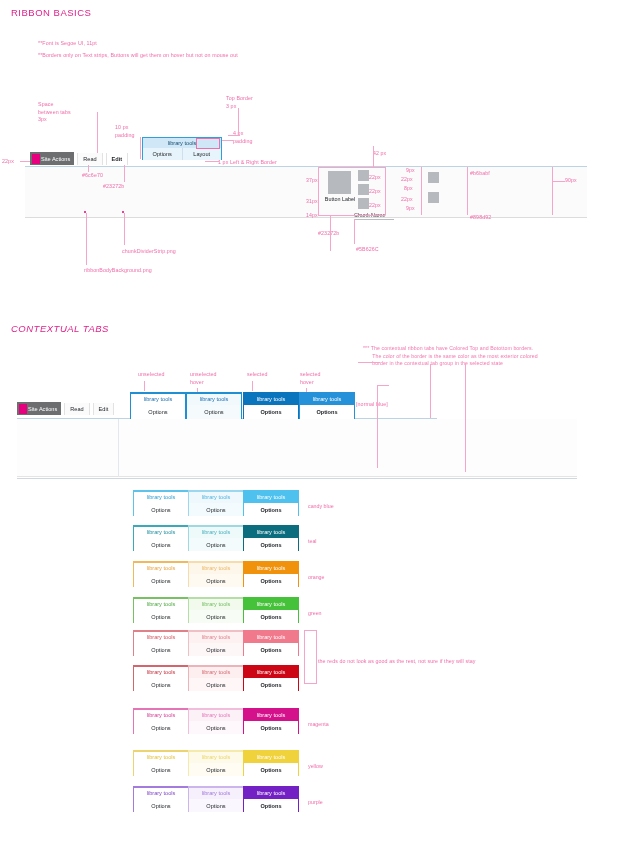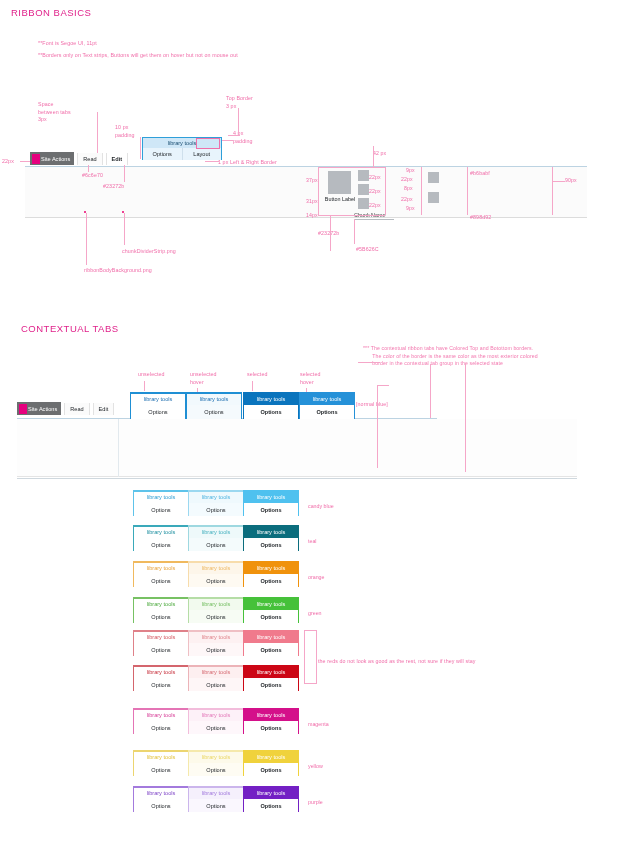--- a/index.html
+++ b/index.html
@@ -215,21 +215,21 @@
   <div class="gl v" style="left:467px; top:167px; height:48px;"></div>
   <div class="gl v" style="left:552px; top:167px; height:48px;"></div>
   <div class="gl h" style="left:552px; top:181px; width:13px;"></div>
   <div class="gl v" style="left:318px; top:167px; height:48px;"></div>
   <div class="gl h" style="left:318px; top:167px; width:67px;"></div>
   <div class="gl h" style="left:318px; top:215px; width:67px;"></div>
   <div class="gl v" style="left:373px; top:146px; height:21px;"></div>
   <div class="gl v" style="left:330px; top:215px; height:36px;"></div>
   <div class="gl v" style="left:354px; top:219px; height:25px;"></div>
 
-  <div class="sec-title" style="left:21px; top:323px;">CONTEXTUAL TABS</div>
+  <div class="sec-title" style="left:11px; top:323px;font-style:italic;">CONTEXTUAL TABS</div>
 
   <div class="ann note" style="left:363px; top:345px;">*** The contextual ribbon tabs have Colored Top and Botottom borders.
       The color of the border is the same color as the most exterior colored
       border in the contextual tab group in the selected state</div>
 
   <div class="ann" style="left:138px; top:371px;">unselected</div>
   <div class="ann" style="left:190px; top:371px;">unselected
 hover</div>
   <div class="ann" style="left:247px; top:371px;">selected</div>
   <div class="ann" style="left:300px; top:371px;">selected

